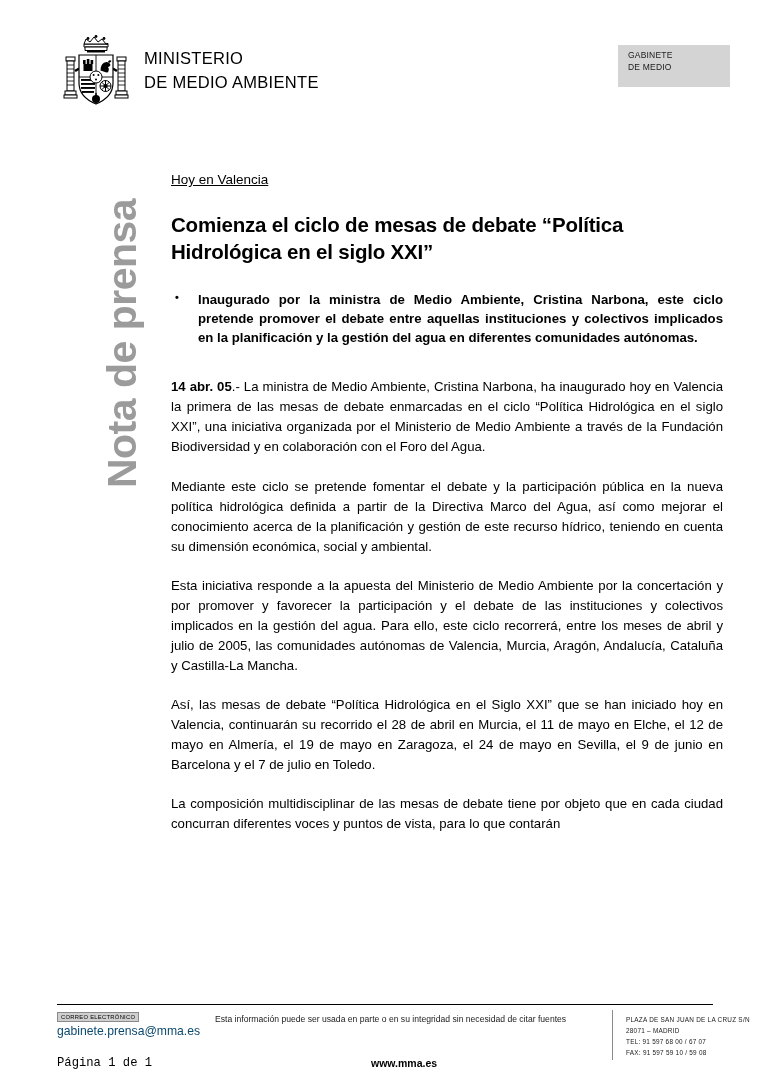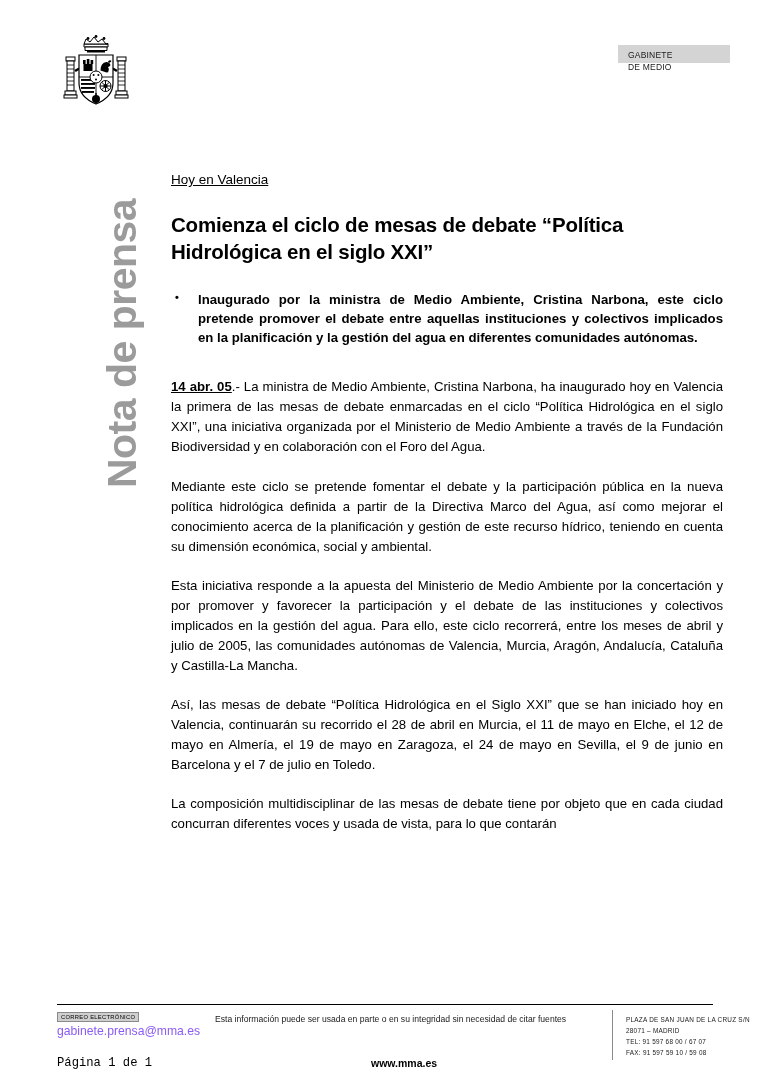--- a/index.html
+++ b/index.html
@@ -48,21 +48,21 @@
     white-space: nowrap;
   }
   .ministry-name .l1 { display: block; }
   .ministry-name .l2 { display: block; }
 
   .gabinete-box {
     position: absolute;
     left: 618px;
     top: 45px;
     width: 112px;
-    height: 18px;
+    height: 42px;
     background: #d4d4d4;
     padding: 4px 0 0 10px;
     box-sizing: border-box;
     font-size: 8.5px;
     line-height: 1.45;
     letter-spacing: 0.2px;
     color: #1a1a1a;
   }
   .gabinete-box span { display: block; }
 
@@ -127,21 +127,20 @@
   }
   .body-par {
     font-size: 13.2px;
     line-height: 1.52;
     text-align: justify;
     margin: 0 0 19px 0;
   }
   .body-par:last-child { margin-bottom: 0; }
   .date-lead {
     font-weight: bold;
-    text-decoration: underline;
   }
 
   
   .footer {
     position: absolute;
     left: 0;
     bottom: 0;
     width: 769px;
     height: 90px;
   }
@@ -162,21 +161,21 @@
     font-size: 5.8px;
     letter-spacing: 0.3px;
     padding: 1px 3px;
     color: #000;
   }
   .email-value {
     position: absolute;
     left: 57px;
     top: 26px;
     font-size: 12.2px;
-    color: #8b5cf6;
+    color: #0c4a6e;
     white-space: nowrap;
   }
   .page-number {
     position: absolute;
     left: 57px;
     top: 58px;
     font-size: 12.2px;
     font-family: Liberation Mono, monospace;
   }
   .usage-note {
@@ -287,20 +286,22 @@
             <circle cx="34" cy="44" r="6" fill="#fff" stroke="#000" stroke-width="1"></circle>
             <g fill="#000" stroke="none">
               <circle cx="31.6" cy="42" r="1"></circle>
               <circle cx="36.4" cy="42" r="1"></circle>
               <circle cx="34" cy="46.4" r="1"></circle>
             </g>
           </g>
         </svg>
       </span>
       <div class="ministry-name">
+        <span class="l1">MINISTERIO</span>
+        <span class="l2">DE MEDIO AMBIENTE</span>
       </div>
     </div>
 
     <div class="gabinete-box">
       <span>GABINETE</span>
       <span>DE MEDIO</span>
     </div>
   </div>
 
   <div class="side-title">Nota de prensa</div>
@@ -314,21 +315,21 @@
     <h1 class="headline">Comienza el ciclo de mesas de debate “Política Hidrológica en el siglo XXI”</h1>
 
     <ul class="bullets">
       <li>Inaugurado por la ministra de Medio Ambiente, Cristina Narbona, este ciclo pretende promover el debate entre aquellas instituciones y colectivos implicados en la planificación y la gestión del agua en diferentes comunidades autónomas.</li>
     </ul>
 
     <p class="body-par"><span class="date-lead">14 abr. 05</span><span>.- La ministra de Medio Ambiente, Cristina Narbona, ha inaugurado hoy en Valencia la primera de las mesas de debate enmarcadas en el ciclo “Política Hidrológica en el siglo XXI”, una iniciativa organizada por el Ministerio de Medio Ambiente a través de la Fundación Biodiversidad y en colaboración con el Foro del Agua.</span></p>
     <p class="body-par">Mediante este ciclo se pretende fomentar el debate y la participación pública en la nueva política hidrológica definida a partir de la Directiva Marco del Agua, así como mejorar el conocimiento acerca de la planificación y gestión de este recurso hídrico, teniendo en cuenta su dimensión económica, social y ambiental.</p>
     <p class="body-par">Esta iniciativa responde a la apuesta del Ministerio de Medio Ambiente por la concertación y por promover y favorecer la participación y el debate de las instituciones y colectivos implicados en la gestión del agua. Para ello, este ciclo recorrerá, entre los meses de abril y julio de 2005, las comunidades autónomas de Valencia, Murcia, Aragón, Andalucía, Cataluña y Castilla-La Mancha.</p>
     <p class="body-par">Así, las mesas de debate “Política Hidrológica en el Siglo XXI” que se han iniciado hoy en Valencia, continuarán su recorrido el 28 de abril en Murcia, el 11 de mayo en Elche, el 12 de mayo en Almería, el 19 de mayo en Zaragoza, el 24 de mayo en Sevilla, el 9 de junio en Barcelona y el 7 de julio en Toledo.</p>
-    <p class="body-par">La composición multidisciplinar de las mesas de debate tiene por objeto que en cada ciudad concurran diferentes voces y usada de vista, para lo que contarán</p>
+    <p class="body-par">La composición multidisciplinar de las mesas de debate tiene por objeto que en cada ciudad concurran diferentes voces y puntos de vista, para lo que contarán</p>
   </div>
 
   <div class="footer">
     <div class="footer-rule"></div>
 
     <div class="email-label">CORREO ELECTRÓNICO</div>
     <div class="email-value">gabinete.prensa@mma.es</div>
     <div class="page-number">Página 1 de 1</div>
 
     <div class="usage-note">Esta información puede ser usada en parte o en su integridad sin necesidad de citar fuentes</div>

